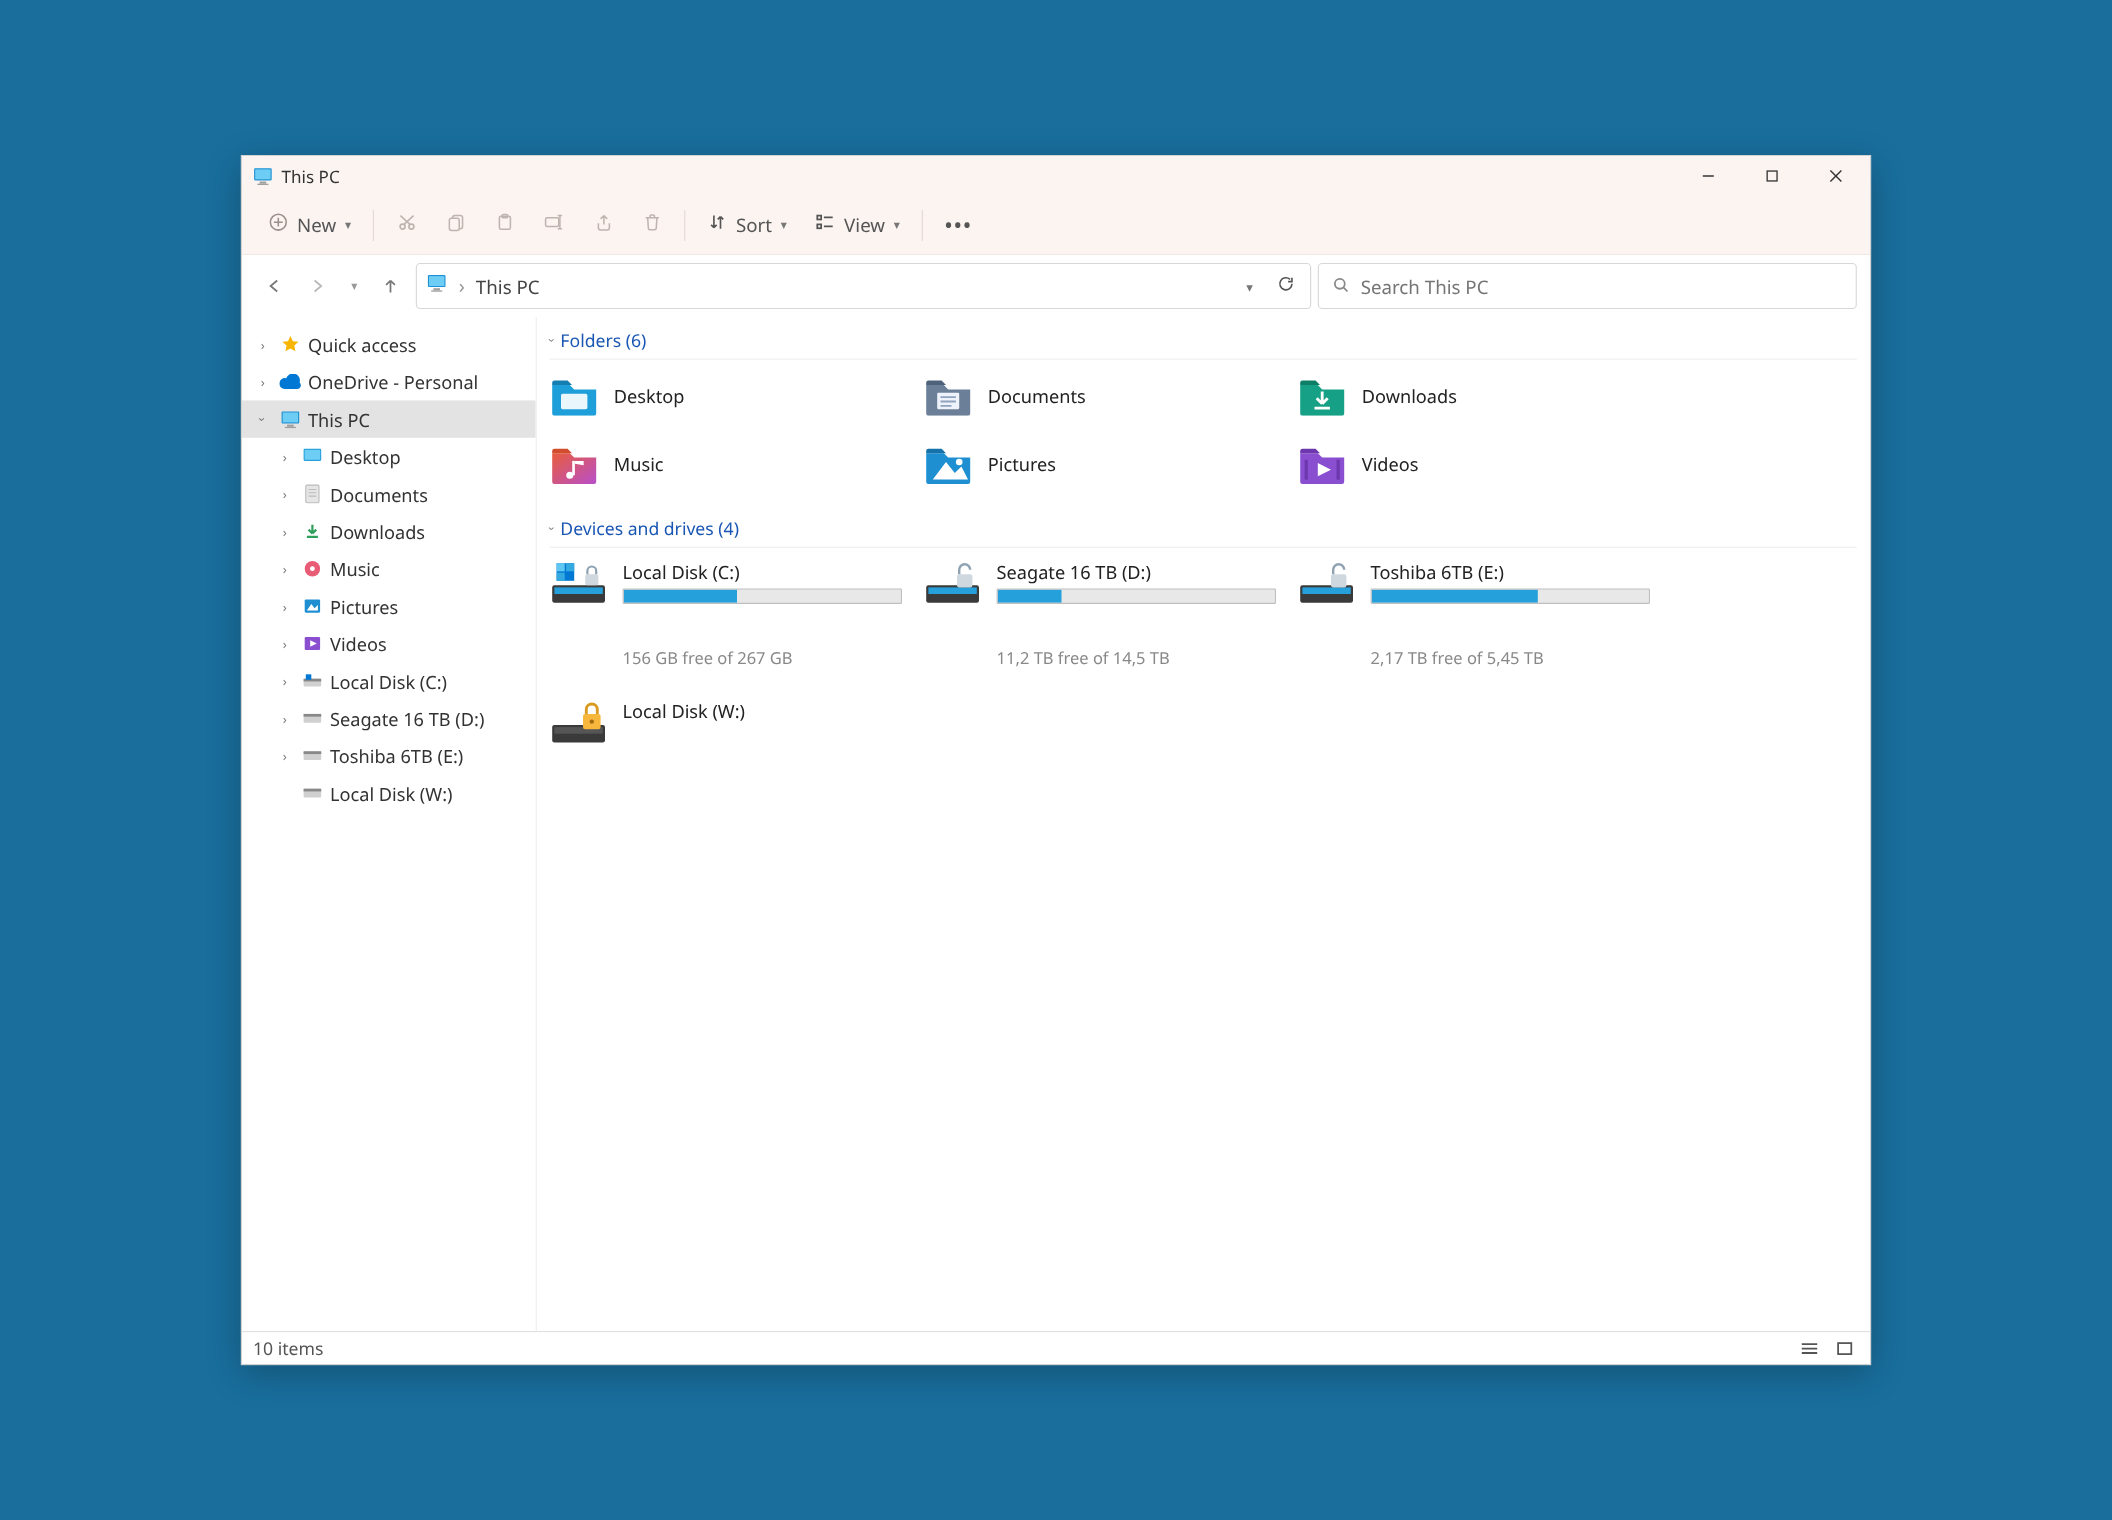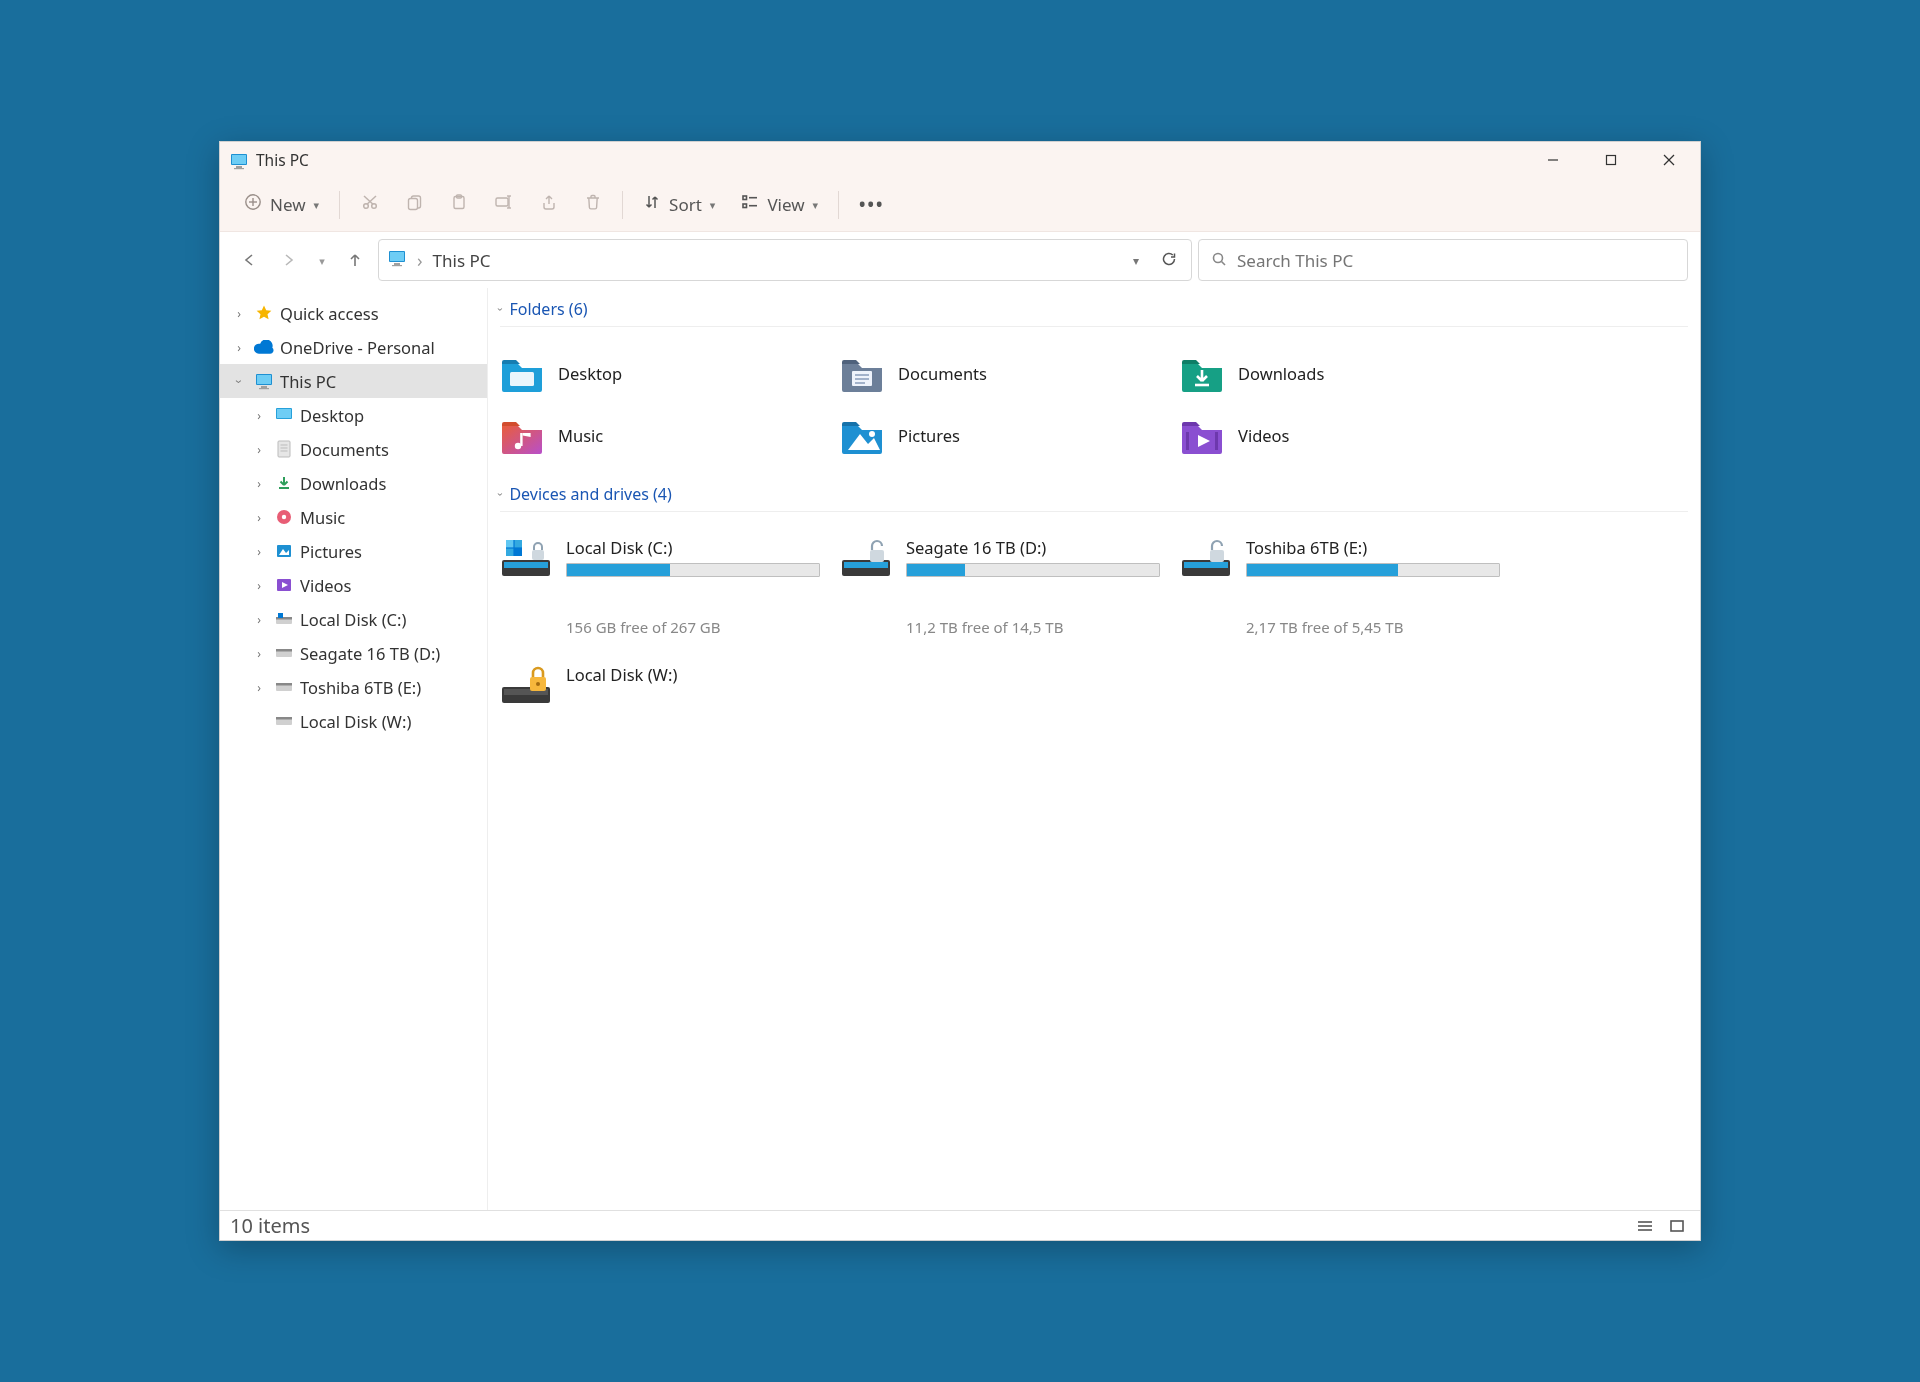--- a/index.html
+++ b/index.html
@@ -126,21 +126,21 @@
     flex: 1;
     overflow-y: auto;
     padding: 6px 12px 12px 12px;
   }
   .group-header {
     display:flex; align-items:center; gap:6px;
     color: #1a56b3;
     font-size: 16px;
     padding: 4px 0 6px 0;
     border-bottom: 1px solid #eee;
-    margin-bottom: 24px;
+    margin-bottom: 10px;
   }
   .group-header .tw { color:#777; font-size: 11px; }
   .items-grid {
     display: grid;
     grid-template-columns: repeat(3, 320px);
     column-gap: 20px;
     row-gap: 18px;
     margin-bottom: 22px;
   }
   .folder-item {
@@ -163,21 +163,21 @@
   .drive-item .dname { font-size: 16.5px; color:#222; margin-bottom: 4px;}
   .drive-item .dbar { height: 14px; border:1px solid #bfbfbf; background:#e8e8e8; border-radius: 1px; margin-bottom:4px; position: relative; overflow:hidden; }
   .drive-item .dbar .fill { height: 100%; background:#26a0da; }
   .drive-item .dfree { font-size: 15px; color:#888;margin-top:40px; }
   
   .statusbar {
     height: 30px;
     border-top: 1px solid #e0e0e0;
     display: flex; align-items:center;
     padding: 0 10px;
-    font-size: 20px;
+    font-size: 16px;
     color:#555;
   }
   .viewmode-btns { display:flex; gap:6px; }
   .viewmode-btns .vm { width:26px; height:20px; display:inline-flex; align-items:center; justify-content:center; color:#555;}
 </style>
 </head>
 <body>
 
 <div class="window">
 

